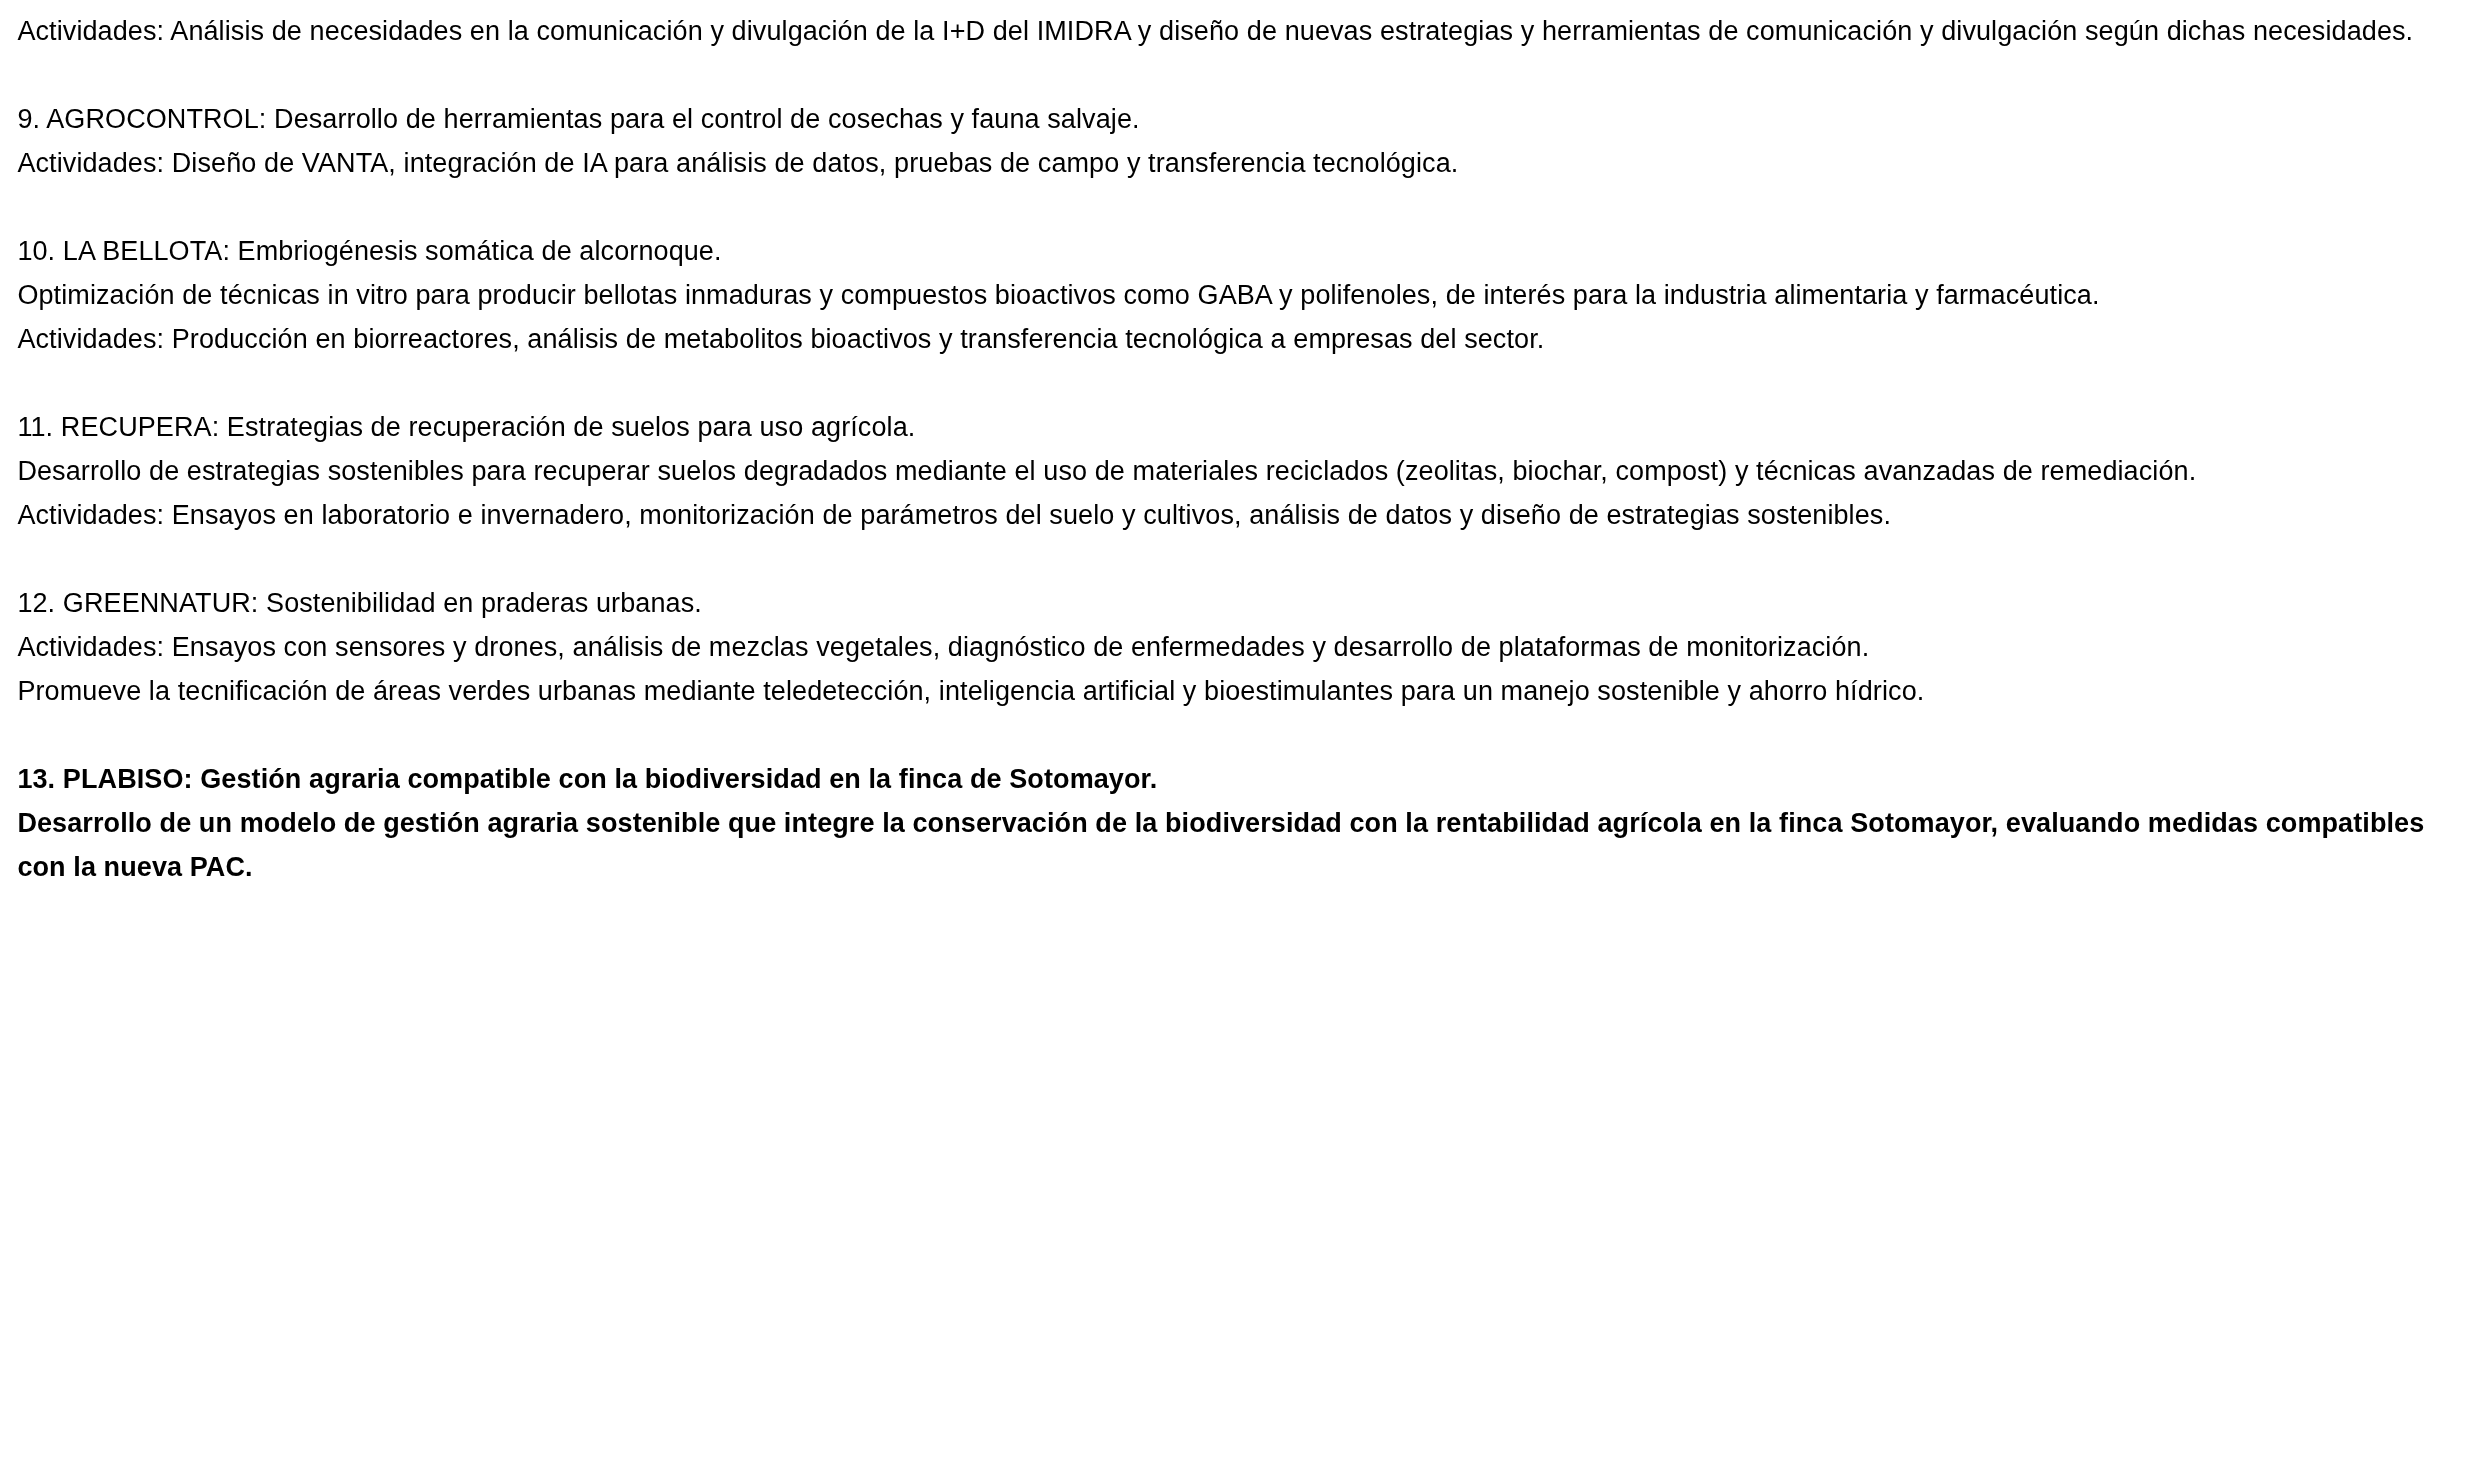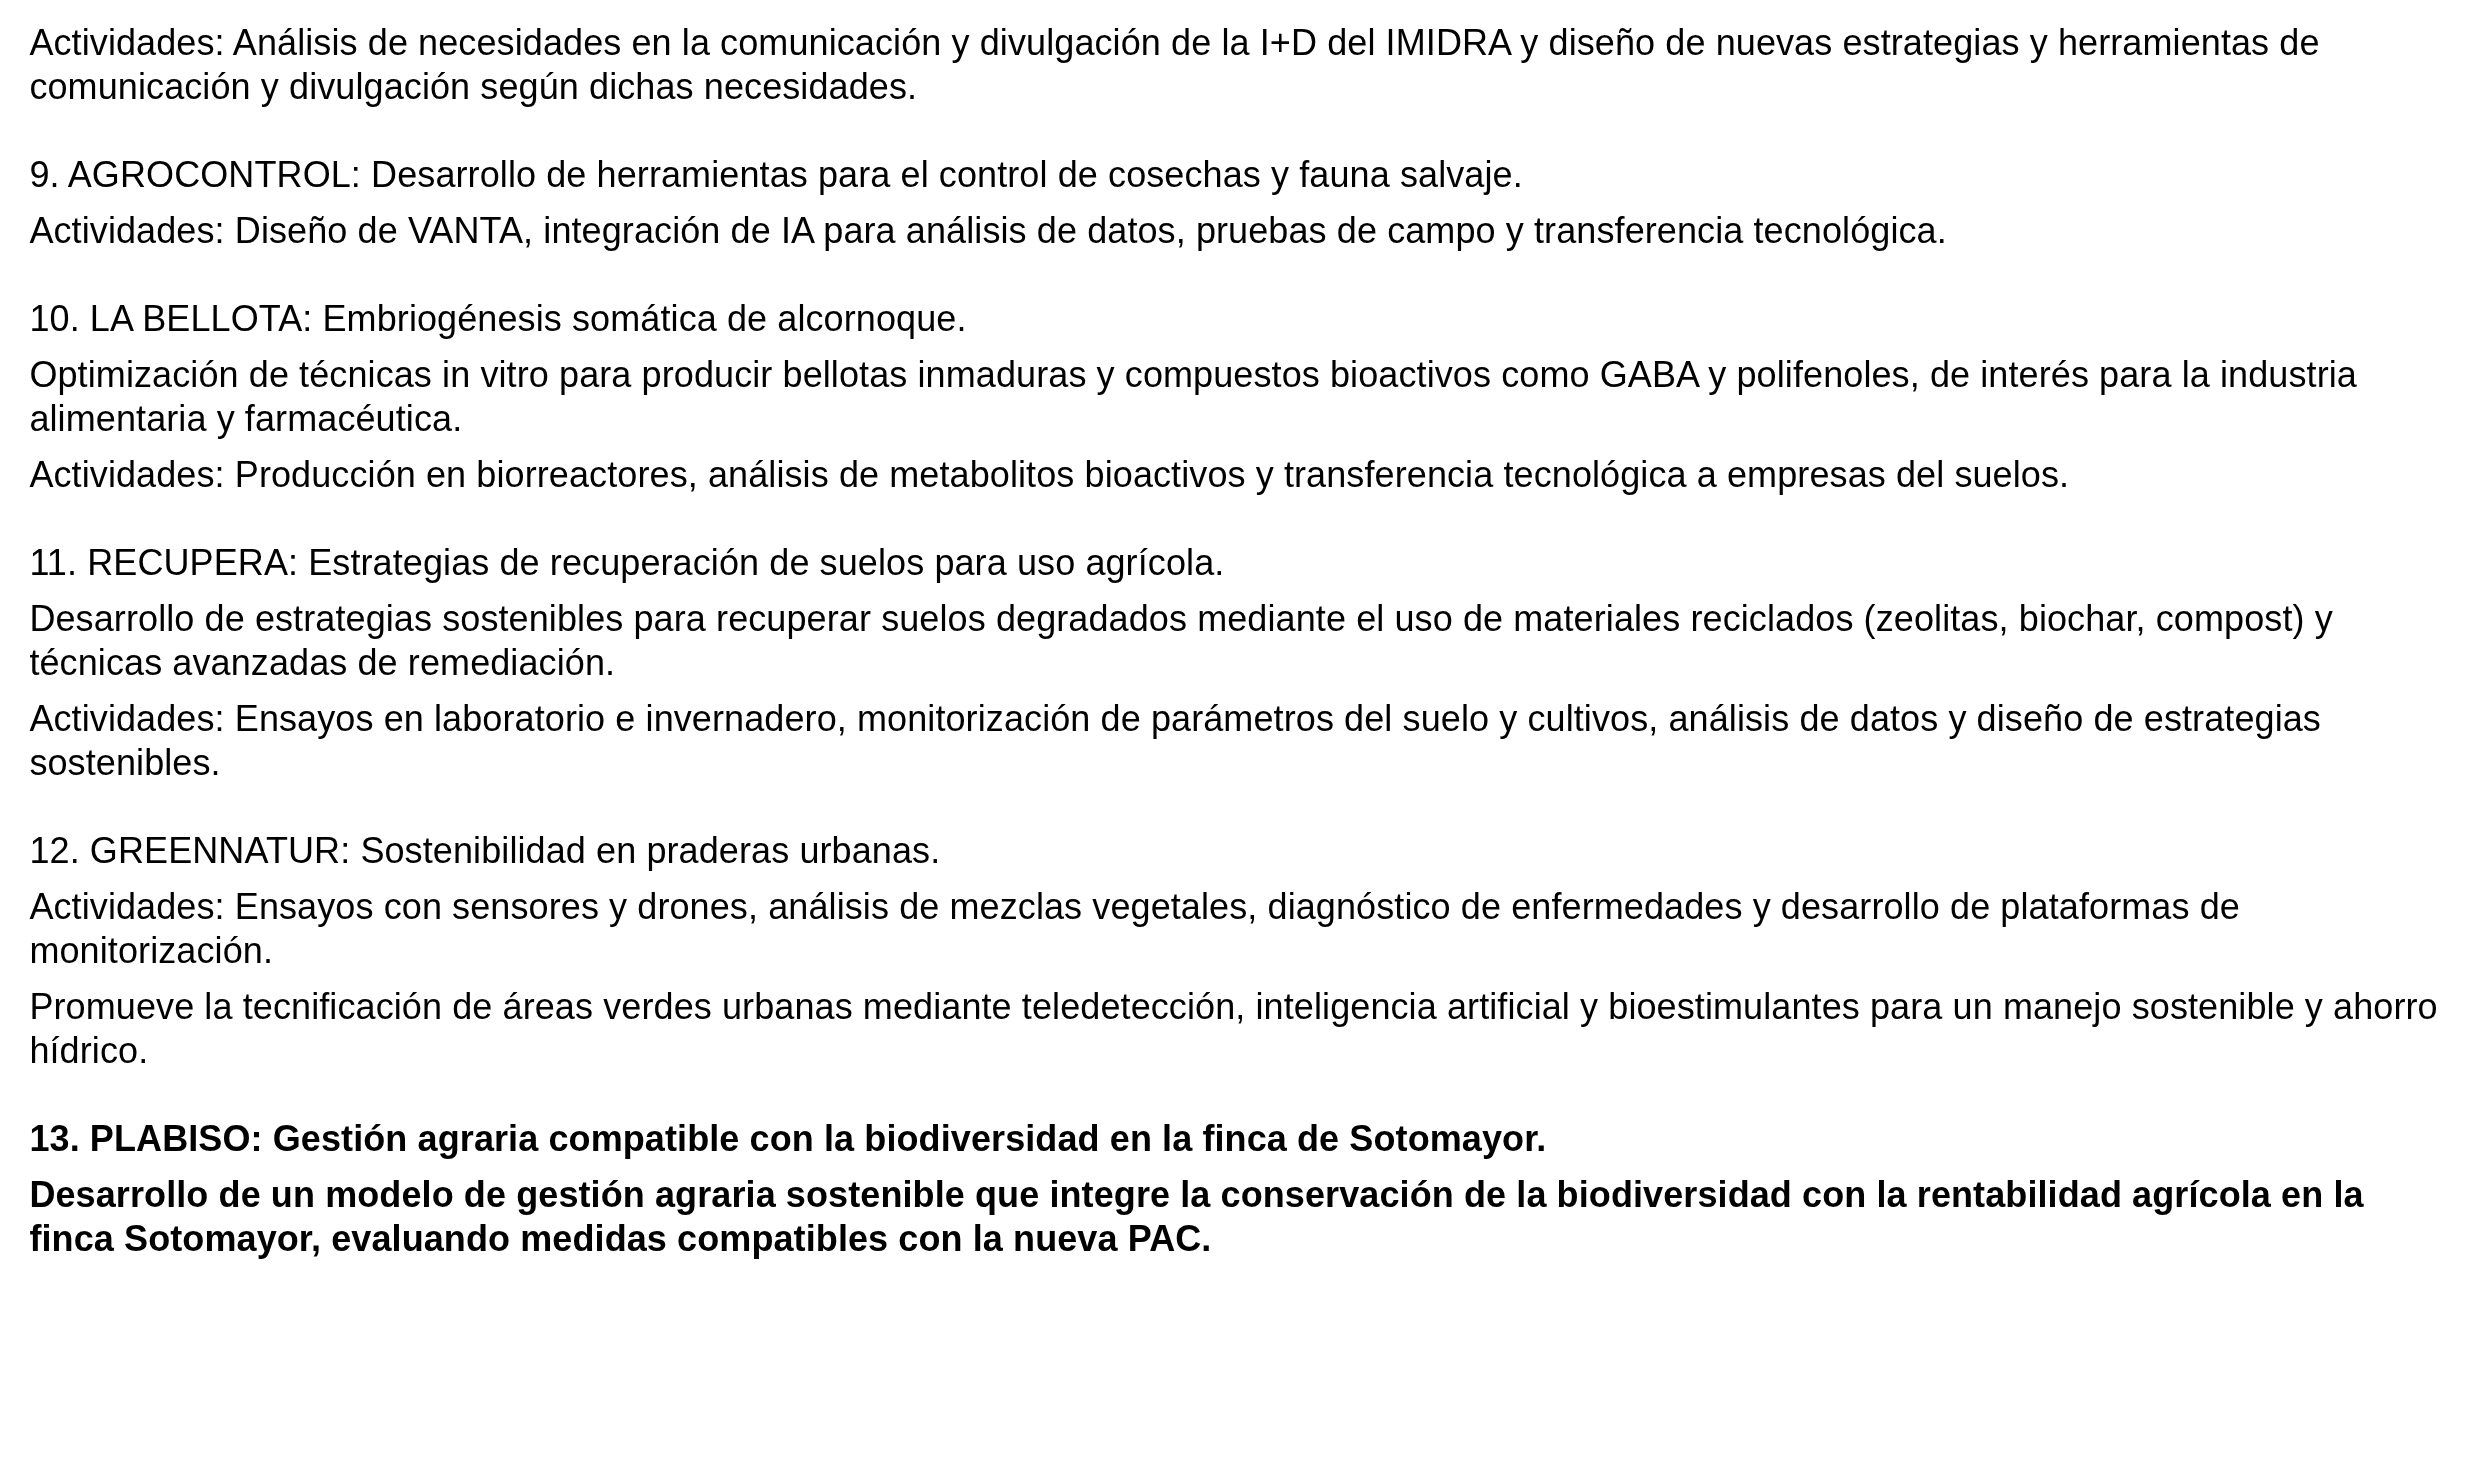--- a/index.html
+++ b/index.html
@@ -13,22 +13,22 @@
     box-sizing: border-box;
     font-family: "Liberation Sans", sans-serif;
     color: #000000;
   }
   .page {
     box-sizing: border-box;
     width: 100%;
     padding: 8.7px 21px 8.7px 17.4px;
   }
   .doc-text p {
-    margin: 12px;
-    font-size: 36px;
+    margin: 0;
+    font-size: 27px;
     line-height: 44px;
     letter-spacing: 0.1px;
   }
   .block {
     margin-bottom: 44px; 
   }
   .block:last-child {
     margin-bottom: 0;
     font-weight: bold;
   }
@@ -44,21 +44,21 @@
     </div>
 
     <div class="block">
       <p>9. AGROCONTROL: Desarrollo de herramientas para el control de cosechas y fauna salvaje.</p>
       <p>Actividades: Diseño de VANTA, integración de IA para análisis de datos, pruebas de campo y transferencia tecnológica.</p>
     </div>
 
     <div class="block">
       <p>10. LA BELLOTA: Embriogénesis somática de alcornoque.</p>
       <p>Optimización de técnicas in vitro para producir bellotas inmaduras y compuestos bioactivos como GABA y polifenoles, de interés para la industria alimentaria y farmacéutica.</p>
-      <p>Actividades: Producción en biorreactores, análisis de metabolitos bioactivos y transferencia tecnológica a empresas del suelos.</p>
+      <p>Actividades: Producción en biorreactores, análisis de metabolitos bioactivos y transferencia tecnológica a empresas del sector.</p>
     </div>
 
     <div class="block">
       <p>11. RECUPERA: Estrategias de recuperación de suelos para uso agrícola.</p>
       <p>Desarrollo de estrategias sostenibles para recuperar suelos degradados mediante el uso de materiales reciclados (zeolitas, biochar, compost) y técnicas avanzadas de remediación.</p>
       <p>Actividades: Ensayos en laboratorio e invernadero, monitorización de parámetros del suelo y cultivos, análisis de datos y diseño de estrategias sostenibles.</p>
     </div>
 
     <div class="block">
       <p>12. GREENNATUR: Sostenibilidad en praderas urbanas.</p>

